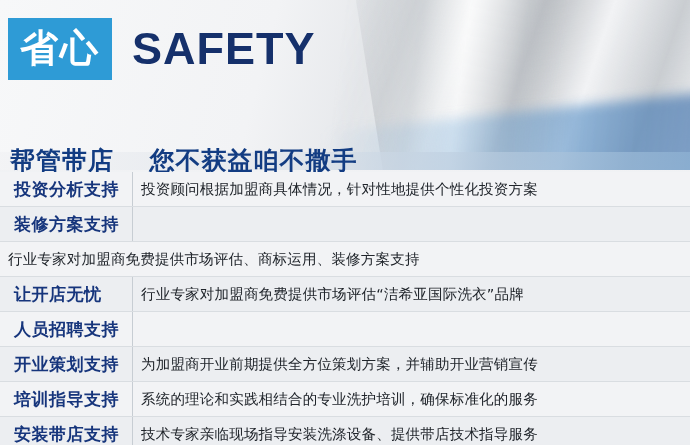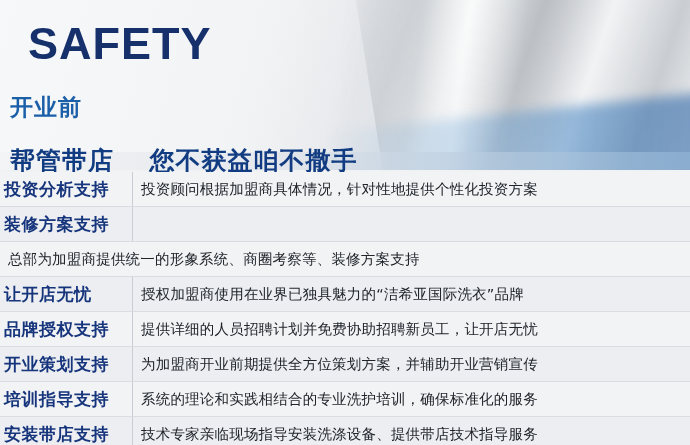--- a/index.html
+++ b/index.html
@@ -156,21 +156,21 @@
     border-bottom: none;
   }
   .row-tag {
     width: 133px;
     min-width: 133px;
     color: #16357c;
     font-size: 17px;
     font-weight: bold;
     display: flex;
     align-items: center;
-    padding-left: 4px;
+    padding-left: 14px;
     box-sizing: border-box;
     border-right: 1px solid #c7cdd3;
     font-family: "DejaVu Sans", sans-serif;
     letter-spacing: 0.5px;
   }
   .row-text {
     flex: 1;
     color: #20252b;
     font-size: 14.5px;
     display: flex;
@@ -189,54 +189,53 @@
 <div class="page">
 
   <div class="banner">
     <div class="silk"></div>
     <div class="silk2"></div>
     <div class="blue-swoosh"></div>
     <div class="blue-band"></div>
   </div>
 
   <div class="head-row">
+    <div class="badge">省心</div>
     <div class="safety">SAFETY</div>
   </div>
 
-  <div class="sub1">开业前</div>
 
   <div class="sub2">
     <span>帮管带店</span>
     <span class="gap"></span>
     <span>您不获益咱不撒手</span>
   </div>
 
   <div class="rows">
 
     <div class="row">
       <div class="row-tag">投资分析支持</div>
       <div class="row-text">投资顾问根据加盟商具体情况，针对性地提供个性化投资方案</div>
     </div>
 
     <div class="row">
       <div class="row-tag">装修方案支持</div>
     </div>
 
     <div class="row">
-      <div class="row-text">总部为加盟商提供统一的形象系统、商圈考察等、装修方案支持</div>
+      <div class="row-text">行业专家对加盟商免费提供市场评估、商标运用、装修方案支持</div>
     </div>
 
     <div class="row">
       <div class="row-tag">让开店无忧</div>
-      <div class="row-text">授权加盟商使用在业界已独具魅力的“洁希亚国际洗衣”品牌</div>
-    </div>
-
-    <div class="row">
-      <div class="row-tag">品牌授权支持</div>
-      <div class="row-text">提供详细的人员招聘计划并免费协助招聘新员工，让开店无忧</div>
+      <div class="row-text">行业专家对加盟商免费提供市场评估“洁希亚国际洗衣”品牌</div>
+    </div>
+
+    <div class="row">
+      <div class="row-tag">人员招聘支持</div>
     </div>
 
     <div class="row">
       <div class="row-tag">开业策划支持</div>
       <div class="row-text">为加盟商开业前期提供全方位策划方案，并辅助开业营销宣传</div>
     </div>
 
     <div class="row">
       <div class="row-tag">培训指导支持</div>
       <div class="row-text">系统的理论和实践相结合的专业洗护培训，确保标准化的服务</div>

